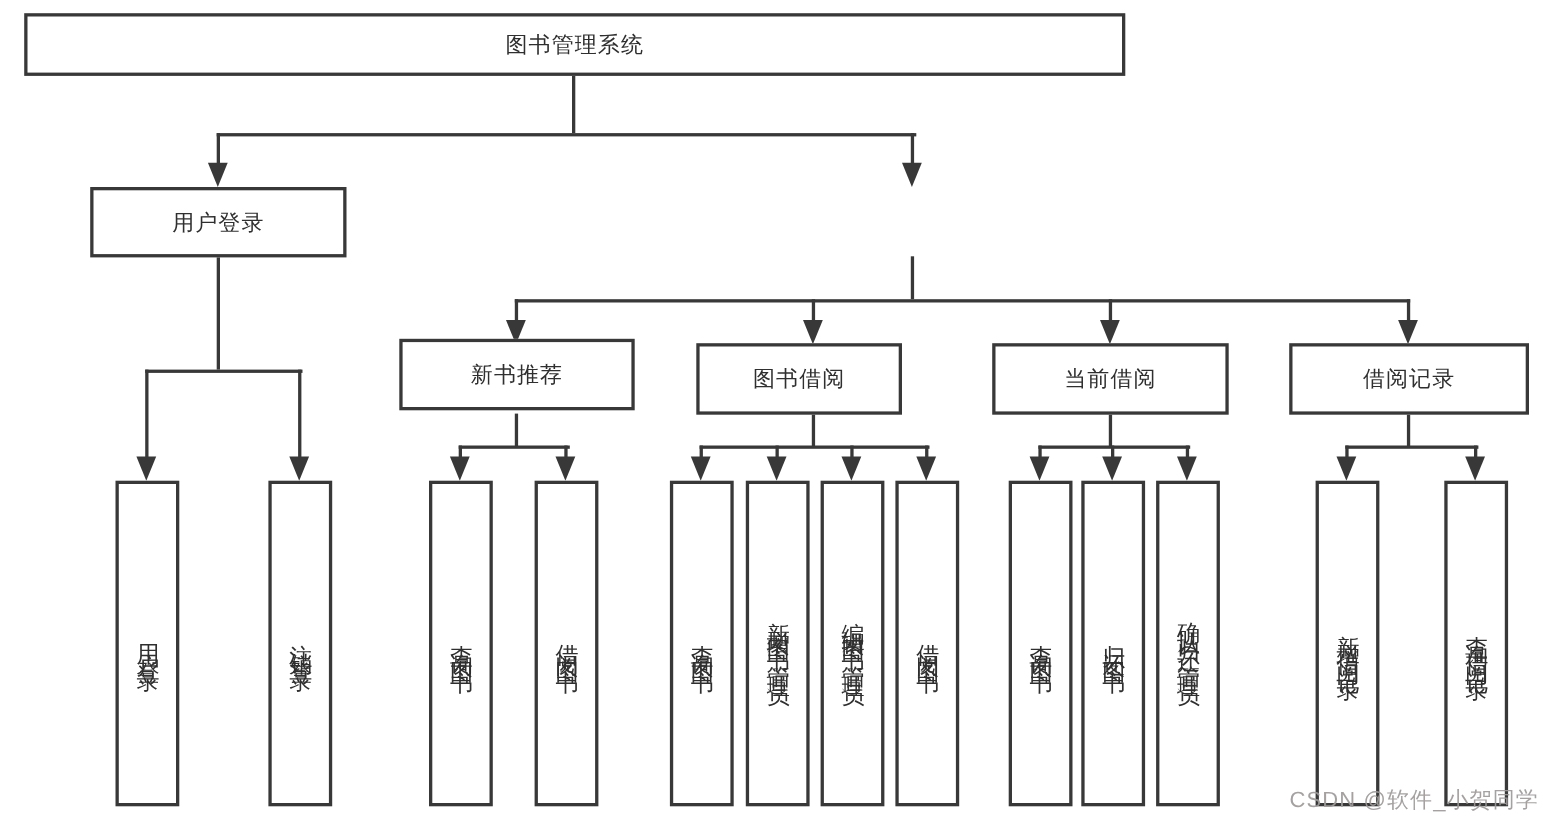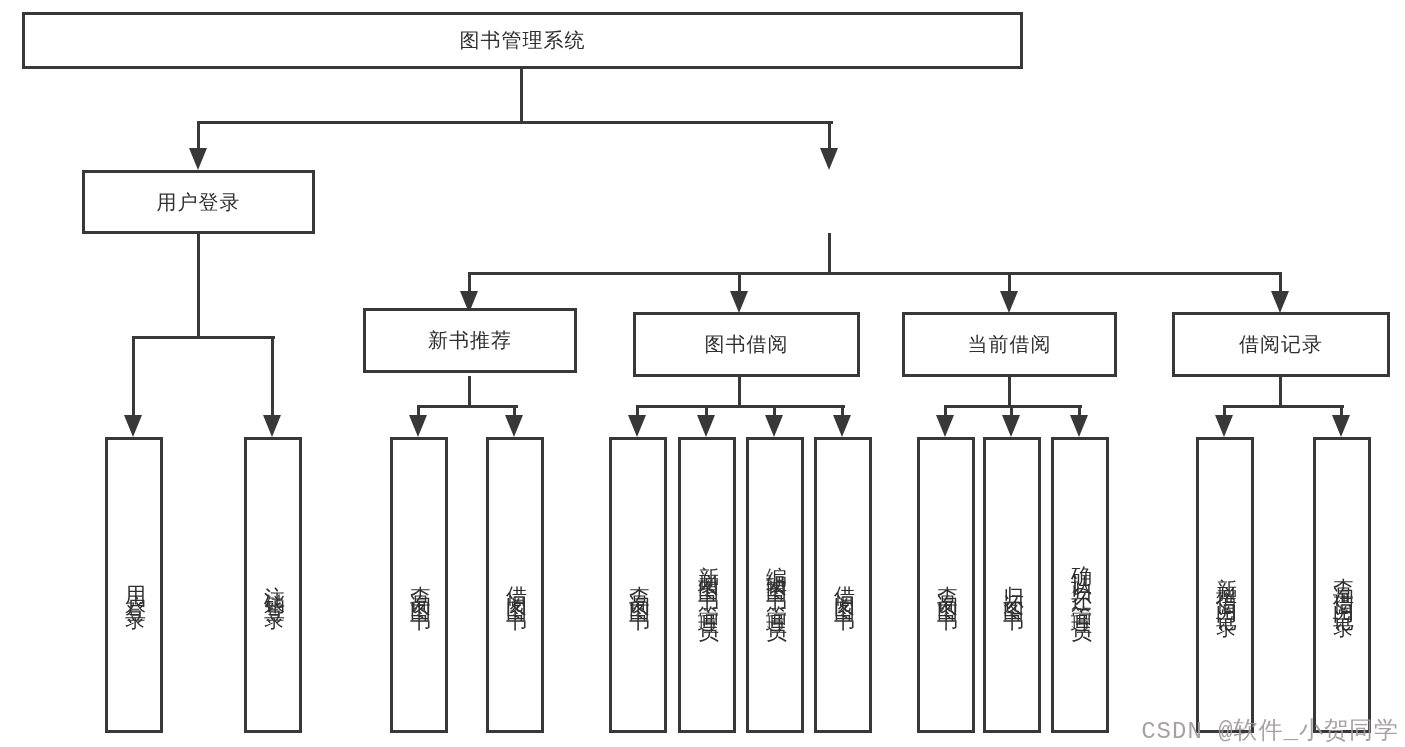--- a/index.html
+++ b/index.html
@@ -6,21 +6,20 @@
     --line:#383838;
     --text:#2f2f2f;
     --wm:#9e9a9a;
     --bg:#ffffff;
   }
   html,body{margin:0;padding:0;background:var(--bg);}
   body{font-family:"Liberation Sans", sans-serif;}
   .canvas{
     position:relative;width:1405px;height:747px;background:var(--bg);
     overflow:hidden;
-    font-family:Liberation Mono, monospace;
   }
   .node{
     position:absolute;box-sizing:border-box;background:#fff;
     border:3px solid var(--line);
     display:flex;align-items:center;justify-content:center;
     font-size:20px;letter-spacing:1px;color:var(--text);
     white-space:nowrap;
   }
   .leaf{
     position:absolute;box-sizing:border-box;background:#fff;
@@ -33,21 +32,21 @@
   }
   .vline{position:absolute;width:3px;background:var(--line);}
   .hline{position:absolute;height:3px;background:var(--line);}
   .tri{
     position:absolute;width:0;height:0;
     border-left:9px solid transparent;border-right:9px solid transparent;
     border-top:22px solid var(--line);
   }
   .watermark{
     position:absolute;top:714px;right:6px;
-    font-size:24px;letter-spacing:1px;color:var(--wm);
+    font-size:20px;letter-spacing:1px;color:var(--wm);
     opacity:.92;z-index:5;white-space:nowrap;
   }
 </style>
 </head>
 <body>
 
 <div class="canvas">
 
   <div class="vline" style="left:520px;top:67px;height:54px"></div>
   <div class="hline" style="left:197px;top:121px;width:636px"></div>
@@ -106,21 +105,21 @@
   <div class="vline" style="left:1223px;top:405px;height:12px"></div>
   <div class="tri" style="left:1215px;top:415px"></div>
   <div class="vline" style="left:1340px;top:405px;height:12px"></div>
   <div class="tri" style="left:1332px;top:415px"></div>
 
   <div class="node" style="left:22px;top:12px;width:1001px;height:57px">图书管理系统</div>
 
   <div class="node" style="left:82px;top:170px;width:233px;height:64px">用户登录</div>
 
   <div class="node" style="left:363px;top:308px;width:214px;height:65px">新书推荐</div>
-  <div class="node" style="left:633px;top:312px;width:227px;height:65px">图书借阅</div>
+  <div class="node" style="left:633px;top:312px;width:187px;height:65px">图书借阅</div>
   <div class="node" style="left:902px;top:312px;width:215px;height:65px">当前借阅</div>
   <div class="node" style="left:1172px;top:312px;width:218px;height:65px">借阅记录</div>
 
   <div class="leaf" style="left:105px">用户登录</div>
   <div class="leaf" style="left:244px">注销登录</div>
 
   <div class="leaf" style="left:390px">查询图书</div>
   <div class="leaf" style="left:486px">借阅图书</div>
 
   <div class="leaf" style="left:609px">查询图书</div>

